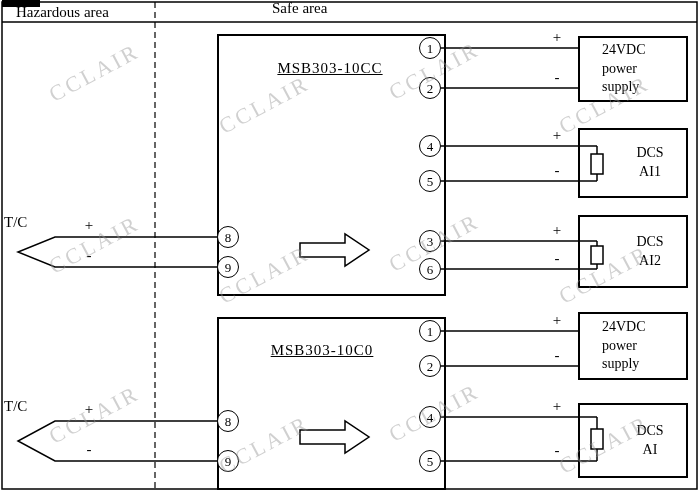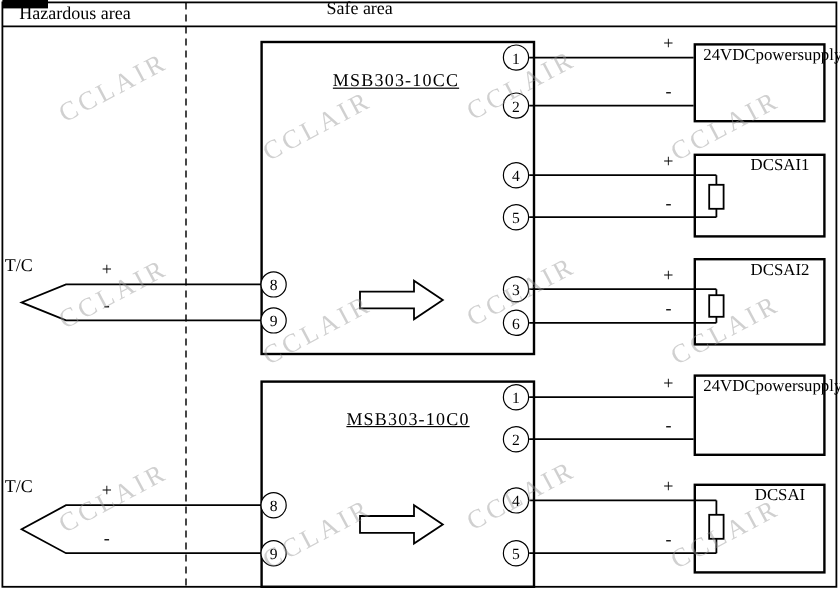--- a/index.html
+++ b/index.html
@@ -10,25 +10,25 @@
   .diagram svg{position:absolute;left:0;top:0;z-index:1;}
   .lbl{position:absolute;z-index:2;font-size:15px;white-space:nowrap;}
   .modname{position:absolute;z-index:2;width:180px;text-align:center;font-size:15px;letter-spacing:1px;text-decoration:underline;}
   .term{
     position:absolute;z-index:3;width:20px;height:20px;border:1.5px solid #000;border-radius:50%;
     background:#fff;display:flex;align-items:center;justify-content:center;
     font-size:13px;line-height:1;
   }
   .device{
     position:absolute;z-index:2;width:110px;border:2px solid #000;background:transparent;
-    box-sizing:border-box;display:flex;flex-direction:row;justify-content:center;
+    box-sizing:border-box;display:flex;flex-direction:column;justify-content:center;
     font-size:14px;line-height:1.35;
   }
   .dev-pwr{padding-left:22px;}
-  .dev-dcs{padding-left:34px;}
+  .dev-dcs{padding-left:34px;align-items:center;}
   .pol{position:absolute;z-index:2;width:22px;text-align:center;font-size:15px;line-height:1;}
   .wm-layer{position:absolute;left:0;top:0;width:700px;height:492px;z-index:5;pointer-events:none;}
   .wm{
     position:absolute;font-size:22px;letter-spacing:3px;color:rgba(150,150,150,0.45);
     transform:rotate(-28deg);font-family:"Liberation Serif",serif;
   }
   .corner-mark{position:absolute;left:2px;top:0;width:38px;height:7px;background:#000;z-index:4;}
 </style>
 </head>
 <body>
@@ -81,21 +81,21 @@
       <rect x="591" y="429" width="12" height="20" fill="#fff" stroke="#000" stroke-width="1.5"></rect>
     </g>
   </svg>
 
   <div class="corner-mark"></div>
 
   <div class="lbl" style="left:16px;top:4px">Hazardous area</div>
   <div class="lbl" style="left:272px;top:0">Safe area</div>
 
   <div class="modname" style="left:240px;top:60px">MSB303-10CC</div>
-  <div class="modname" style="left:250px;top:342px">MSB303-10C0</div>
+  <div class="modname" style="left:232px;top:342px">MSB303-10C0</div>
 
   <div class="lbl" style="left:4px;top:214px">T/C</div>
   <div class="pol" style="left:78px;top:218px">+</div>
   <div class="pol" style="left:78px;top:248px">-</div>
 
   <div class="lbl" style="left:4px;top:398px">T/C</div>
   <div class="pol" style="left:78px;top:402px">+</div>
   <div class="pol" style="left:78px;top:442px">-</div>
 
   <div class="term" style="left:419px;top:37px">1</div>

